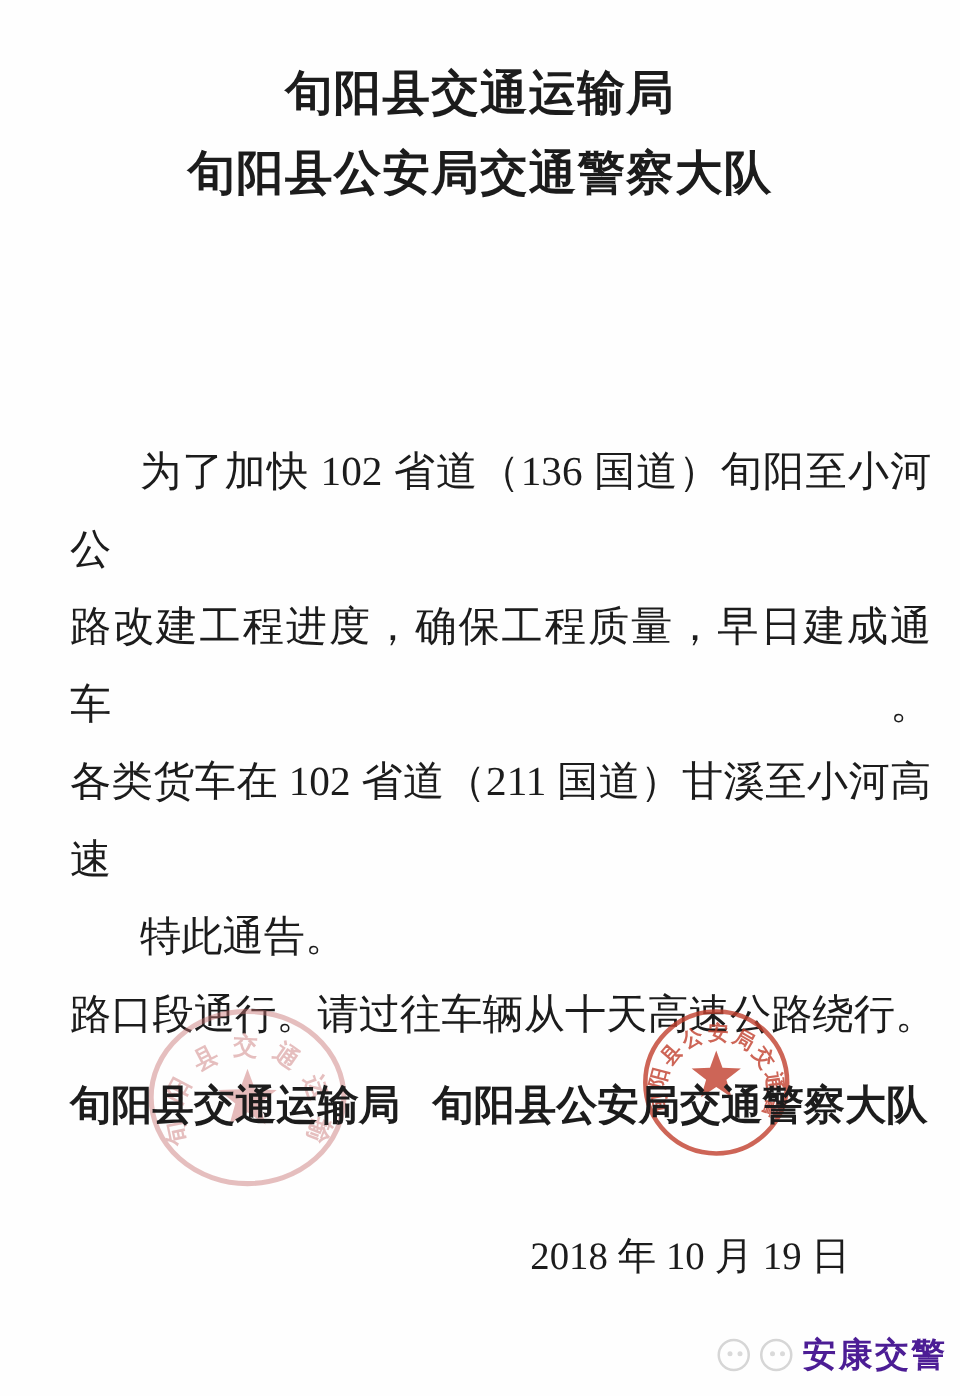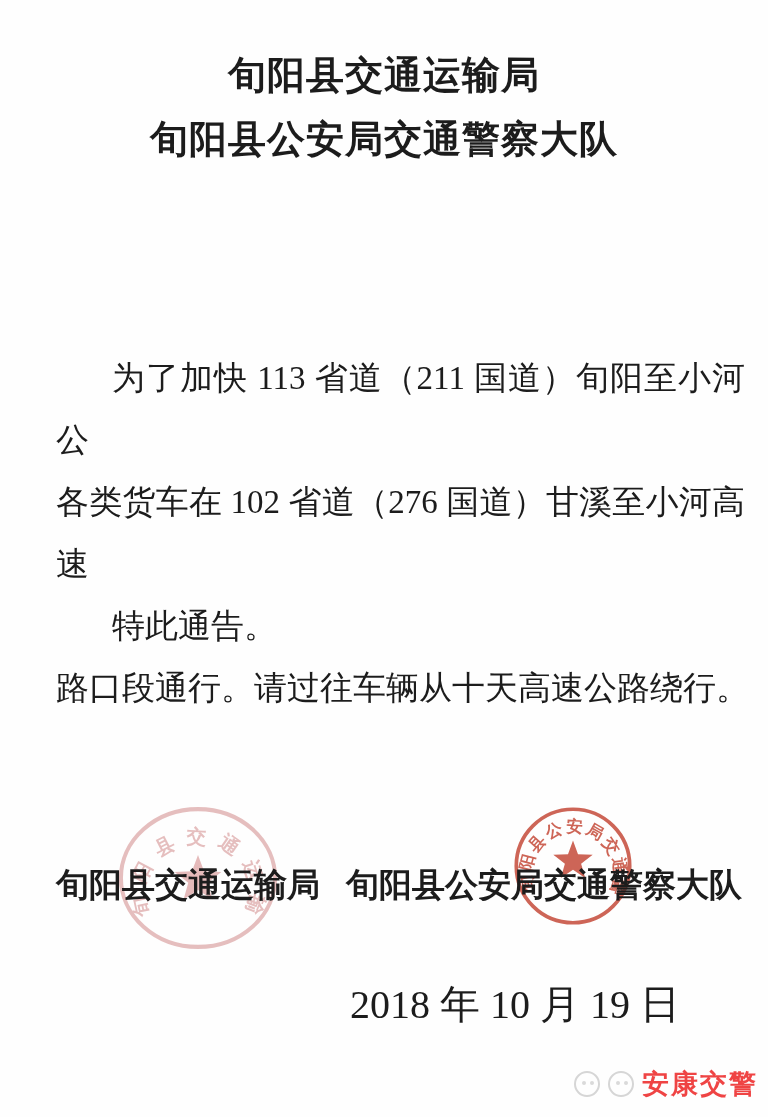--- a/index.html
+++ b/index.html
@@ -93,21 +93,21 @@
   .seal-right .seal-ring  { stroke: #c2402e; }
   .seal-right .seal-star  { fill: #c2402e; }
   .seal-right .seal-arc-text { fill: #c2402e; font-size: 27px; letter-spacing: 4px; font-weight: bold; }
   .seal-arc-text { font-family: "Liberation Serif", "DejaVu Serif", serif; }
 
   
   .date-line {
     position: absolute;
     top: 987px;
     right: 88px;
-    font-size: 40px;
+    font-size: 31px;
     line-height: 36px;
     white-space: nowrap;
     color: #1c1c1c;
   }
 
   
   .watermark {
     position: absolute;
     top: 1066px;
     right: 10px;
@@ -133,36 +133,37 @@
     height: 4px;
     border-radius: 50%;
     background: #dadada;
     box-shadow: 8px 0 0 #dadada;
   }
   .watermark-text {
     font-size: 27px;
     font-weight: bold;
     letter-spacing: 2px;
     white-space: nowrap;
-    color: #ef4444;
+    color: #4c1d95;
   }
 </style>
 </head>
 <body>
 
 <div class="page">
 
   <header class="title-block">
     <div class="title-line">旬阳县交通运输局</div>
     <div class="title-line">旬阳县公安局交通警察大队</div>
   </header>
 
   <main class="body-block">
-    <div class="body-line justify indent">为了加快 113 省道（211 国道）旬阳至小河公</div>
-    <div class="body-line justify">各类货车在 102 省道（276 国道）甘溪至小河高速</div>
+    <div class="body-line justify indent">为了加快 102 省道（136 国道）旬阳至小河公</div>
+    <div class="body-line justify">路改建工程进度，确保工程质量，早日建成通车。</div>
+    <div class="body-line justify">各类货车在 102 省道（211 国道）甘溪至小河高速</div>
     <div class="body-line indent">特此通告。</div>
     <div class="body-line">路口段通行。请过往车辆从十天高速公路绕行。</div>
   </main>
 
   <svg class="seal seal-left" width="164" height="148" viewBox="0 0 200 180" aria-hidden="true">
     <ellipse class="seal-ring" cx="100" cy="90" rx="94" ry="84" fill="none" stroke-width="5"></ellipse>
     <path id="arc-left" d="M 44,134 A 64,58 0 1 1 156,134" fill="none"></path>
     <text class="seal-arc-text">
       <textPath href="#arc-left">旬阳县交通运输局</textPath>
     </text>

